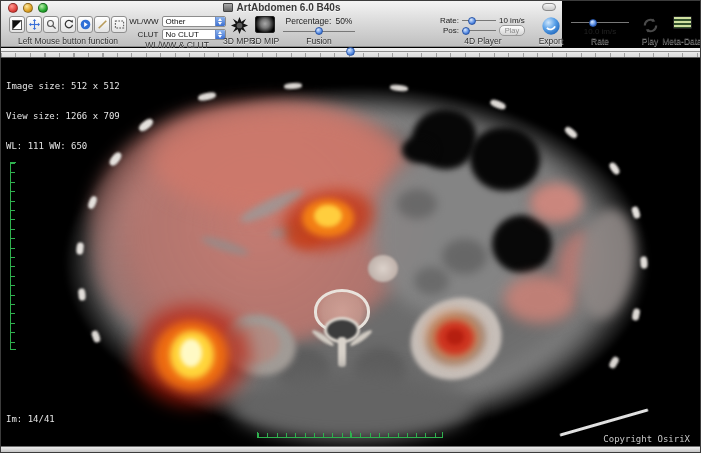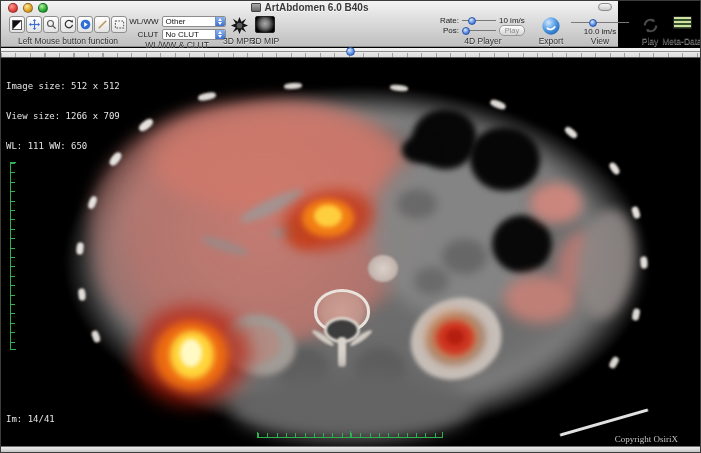--- a/index.html
+++ b/index.html
@@ -3,21 +3,21 @@
 <meta charset="utf-8">
 <style>
   * { margin:0; padding:0; box-sizing:border-box; }
   html,body { width:701px; height:453px; background:#333; font-family:"Liberation Sans", sans-serif; }
   .window {
     position:relative; width:701px; height:453px;
     border:1px solid #3c3c3c; background:#000; overflow:hidden;
   }
   
   .chrome {
-    position:absolute; left:0; top:0; width:617px; height:46px;
+    position:absolute; left:0; top:0; width:561px; height:46px;
     background:linear-gradient(#f4f4f4, #dedede 40%, #bfbfbf);
     border-bottom:1px solid #8f8f8f;
   }
   .titlebar { position:relative; height:14px; }
   .traffic { position:absolute; top:2px; left:7px; display:flex; gap:5px; }
   .light { width:10px; height:10px; border-radius:50%; border:1px solid rgba(0,0,0,.35); }
   .light.red    { background:radial-gradient(circle at 35% 30%, #ff9a92, #e0443e 60%, #a8201c); }
   .light.yellow { background:radial-gradient(circle at 35% 30%, #ffe9a0, #dea123 60%, #a8760e); }
   .light.green  { background:radial-gradient(circle at 35% 30%, #b7f0a8, #24a82d 60%, #12701a); }
   .title-wrap { position:absolute; top:1px; left:0; width:100%; text-align:center; font-size:10px; font-weight:bold; color:#3a3a3a; text-shadow:0 1px 0 rgba(255,255,255,.7); }
@@ -166,20 +166,30 @@
             <circle cx="10" cy="10" r="3" fill="#5a5a5a"></circle>
           </svg>
         <div class="tb-label">3D MPR</div>
       </div>
 
       <div class="tb-group" style="left:250px; width:28px;text-align:right;">
         <div class="mip-thumb"></div>
         <div class="tb-label">3D MIP</div>
       </div>
 
+      <div class="tb-group" style="left:280px; width:76px;">
+        <div class="fusion-top">
+          <span>Percentage:</span>
+          <span>50%</span>
+        </div>
+        <div class="slider" style="width:72px;">
+            <div class="thumb" style="left:32px;"></div>
+          </div>
+        <div class="tb-label">Fusion</div>
+      </div>
 
 
       <div class="tb-group" style="left:438px; width:88px;">
         <div class="mini-row" style="width:100%;">
           <span class="mini-label" style="width:20px;">Rate:</span>
           <div class="slider" style="width:34px;">
               <div class="thumb" style="left:6px;"></div>
             </div>
           <span class="small-text">10 im/s</span>
         </div>
@@ -206,21 +216,21 @@
           <path d="M6.5 13a5.5 5.5 0 0 0 9-1.5" stroke="#fff" stroke-width="2" fill="none"></path>
         </svg>
         <div class="tb-label">Export</div>
       </div>
 
       <div class="tb-group" style="left:568px; width:62px;">
         <div class="slider" style="width:58px; margin-top:2px;">
             <div class="thumb" style="left:18px;"></div>
           </div>
         <div class="small-text">10.0 im/s</div>
-        <div class="tb-label">View</div>
+        <div class="tb-label">Rate</div>
       </div>
 
       <div class="tb-group" style="left:634px; width:30px;">
         <svg viewBox="0 0 20 20" style="width:19px;height:19px;">
           <path d="M16 10a6 6 0 0 1-9.5 4.9" stroke="#4a4a4a" stroke-width="2.2" fill="none"></path>
           <path d="M4 10a6 6 0 0 1 9.5-4.9" stroke="#4a4a4a" stroke-width="2.2" fill="none"></path>
           <path d="M12.6 2.6l2.4 3.2-3.9.3z" fill="#4a4a4a"></path>
           <path d="M7.4 17.4l-2.4-3.2 3.9-.3z" fill="#4a4a4a"></path>
         </svg>
         <div class="tb-label">Play</div>
@@ -322,19 +332,19 @@
       </div>
 
     <div class="overlay-text" style="left:4px;top:2px;">
       <div>Image size: 512 x 512</div>
       <div>View size: 1266 x 709</div>
       <div>WL: 111 WW: 650</div>
     </div>
     <div class="overlay-text" style="left:4px;bottom:3px;">
       <div>Im: 14/41</div>
     </div>
-    <div class="overlay-text" style="right:23px;bottom:3px;color:#c8c8c8;font-family:Liberation Serif, serif;">Copyright OsiriX</div>
+    <div class="overlay-text" style="right:11px;bottom:3px;color:#c8c8c8;">Copyright OsiriX</div>
 
   </div>
 
   <div class="bottom-strip"></div>
 
 </div>
 
 </body></html>

